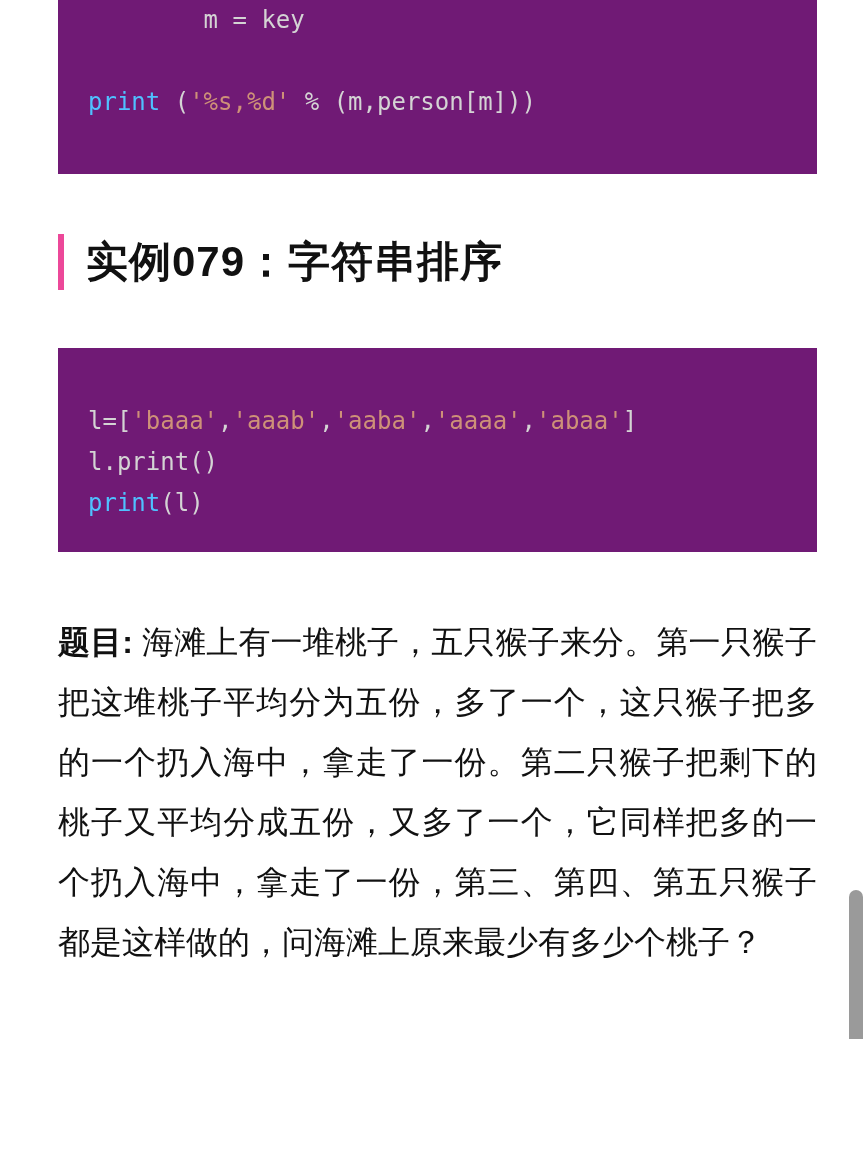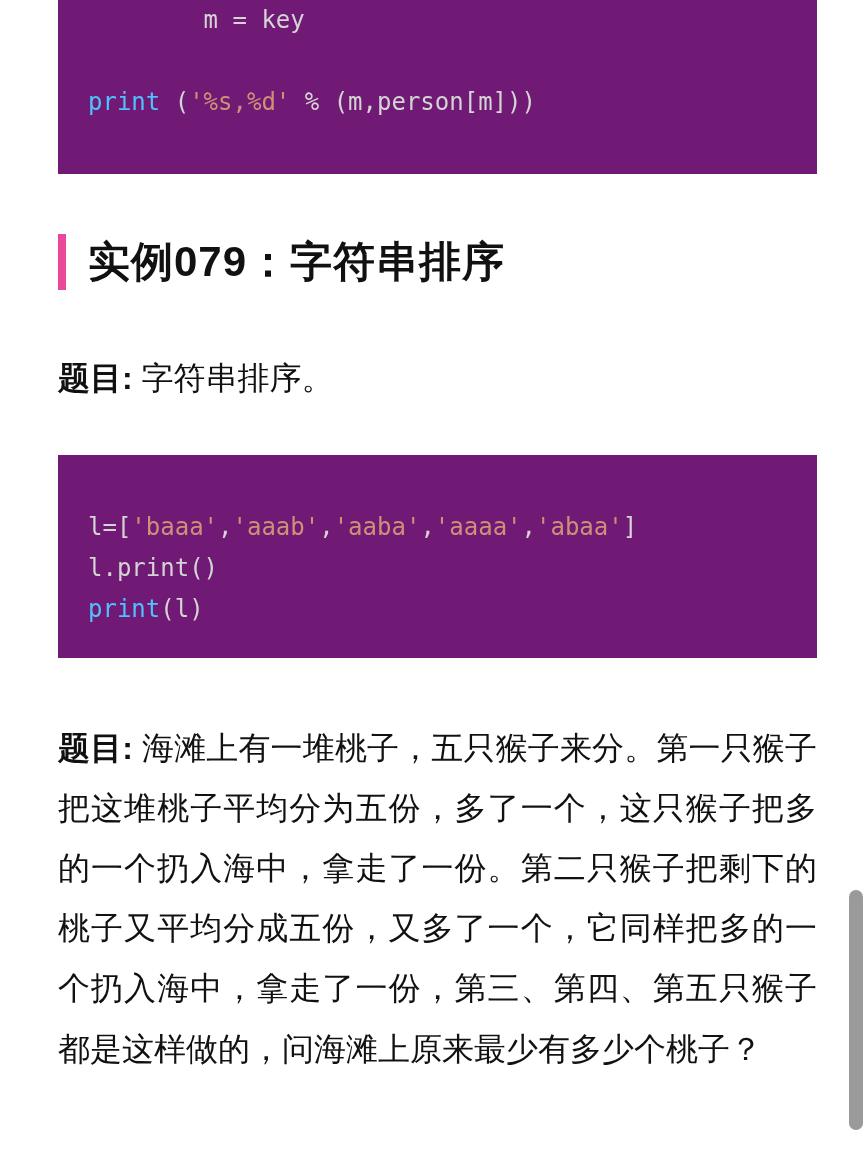--- a/index.html
+++ b/index.html
@@ -23,21 +23,21 @@
     white-space: pre;
     overflow: hidden;
   }
   .code-block.first {
     padding-top: 0;
     padding-bottom: 52px;
   }
   .str { color: #ce9178; }
   .fn { color: #4fc1ff; }
   .section-heading {
-    border-left: 8px solid #ec4899;
+    border-left: 6px solid #ec4899;
     padding-left: 22px;
     margin: 58px 0 58px 0;
     font-size: 42px;
     font-weight: 700;
     color: #111;
     letter-spacing: 1px;
   }
   .prompt {
     font-size: 32px;
     line-height: 1.88;
@@ -69,23 +69,20 @@
 <body>
 
 <div class="content">
 
   <div class="code-block first"><span><span>        </span><span>m = key</span></span>
 
 <span><span class="fn">print</span><span> (</span><span class="str">'%s,%d'</span><span> % (m,person[m]))</span></span></div>
 
   <h2 class="section-heading">实例079：字符串排序</h2>
 
-  <p class="prompt">
-    <span class="prompt-label">题目:</span><span> 字符串排序。</span>
-  </p>
 
   <div class="code-block">
 <span><span>l=[</span><span class="str">'baaa'</span><span>,</span><span class="str">'aaab'</span><span>,</span><span class="str">'aaba'</span><span>,</span><span class="str">'aaaa'</span><span>,</span><span class="str">'abaa'</span><span>]</span></span>
 <span>l.print()</span>
 <span><span class="fn">print</span><span>(l)</span></span></div>
 
 
   <p class="prompt">
     <span class="prompt-label">题目:</span><span> 海滩上有一堆桃子，五只猴子来分。第一只猴子把这堆桃子平均分为五份，多了一个，这只猴子把多的一个扔入海中，拿走了一份。第二只猴子把剩下的桃子又平均分成五份，又多了一个，它同样把多的一个扔入海中，拿走了一份，第三、第四、第五只猴子都是这样做的，问海滩上原来最少有多少个桃子？</span>
   </p>

